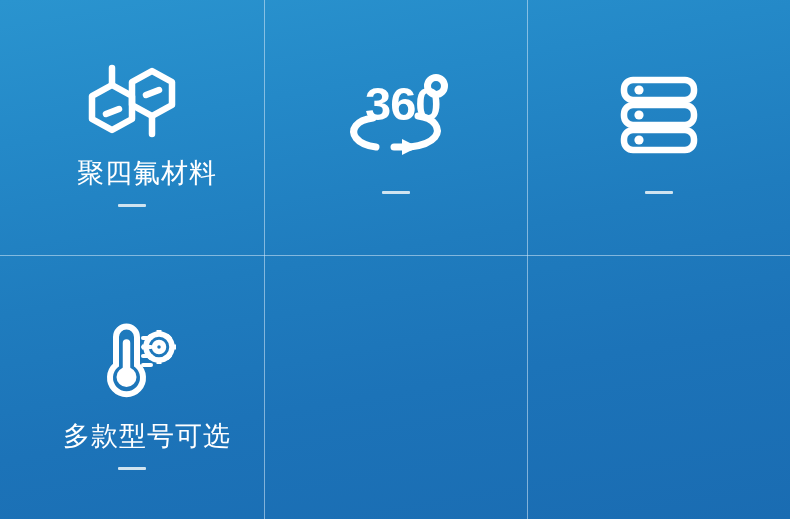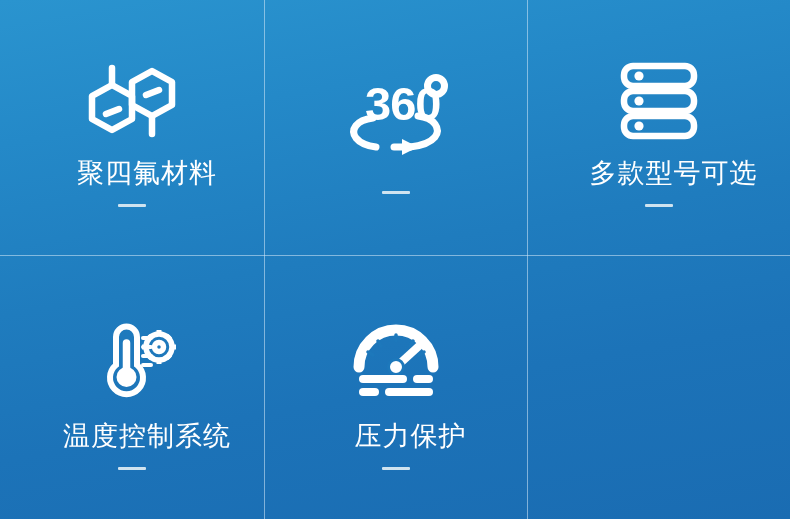--- a/index.html
+++ b/index.html
@@ -129,21 +129,20 @@
           <g fill="none" stroke="#ffffff" stroke-width="6.5">
             <rect x="8" y="8" width="70" height="20" rx="9"></rect>
             <rect x="8" y="33" width="70" height="20" rx="9"></rect>
             <rect x="8" y="58" width="70" height="20" rx="9"></rect>
           </g>
           <circle cx="23" cy="18" r="4.6" fill="#ffffff"></circle>
           <circle cx="23" cy="43" r="4.6" fill="#ffffff"></circle>
           <circle cx="23" cy="68" r="4.6" fill="#ffffff"></circle>
         </svg>
       </div>
-      <div class="feature-title">多款型号可选</div>
       <div class="title-rule"></div>
     </div>
 
 
     <div class="feature-cell row2">
       <div class="icon-wrap">
         <svg width="88" height="84" viewBox="0 0 88 84">
           <path d="M28 20 a10.5 10.5 0 0 1 21 0 L49 48 a16.5 16.5 0 1 1 -21 0 Z" fill="none" stroke="#ffffff" stroke-width="6"></path>
           <path d="M38.5 26 L38.5 56" stroke="#ffffff" stroke-width="7.5" stroke-linecap="round"></path>
           <circle cx="38.5" cy="60" r="10" fill="#ffffff"></circle>
@@ -162,48 +161,24 @@
             <rect x="68.5" y="41" width="5" height="6"></rect>
             <rect x="54" y="27.5" width="6" height="5"></rect>
             <rect x="82" y="27.5" width="6" height="5"></rect>
             <rect x="59" y="18" width="5" height="5" transform="rotate(-45 61.5 20.5)"></rect>
             <rect x="78" y="37" width="5" height="5" transform="rotate(-45 80.5 39.5)"></rect>
             <rect x="78" y="18" width="5" height="5" transform="rotate(45 80.5 20.5)"></rect>
             <rect x="59" y="37" width="5" height="5" transform="rotate(45 61.5 39.5)"></rect>
           </g>
         </svg>
       </div>
-      <div class="feature-title">温度控制系统</div>
+      <div class="feature-title">多款型号可选</div>
       <div class="title-rule"></div>
     </div>
 
-    <div class="feature-cell row2">
-      <div class="icon-wrap">
-        <svg width="86" height="84" viewBox="0 0 86 84">
-          <path d="M6 50 A37 37 0 0 1 80 50" fill="none" stroke="#ffffff" stroke-width="11" stroke-linecap="round"></path>
-          <g stroke="#1d78bb" stroke-width="3.5" stroke-linecap="round">
-            <path d="M15 35 L20 38"></path>
-            <path d="M25 24 L28 29"></path>
-            <path d="M43 18 L43 24"></path>
-            <path d="M60 24 L57 29"></path>
-            <path d="M71 35 L66 38"></path>
-          </g>
-          <path d="M43 50 L66 29" stroke="#ffffff" stroke-width="8" stroke-linecap="round"></path>
-          <circle cx="43" cy="50" r="7.5" fill="#ffffff" stroke="#1d78bb" stroke-width="3"></circle>
-          <g fill="#ffffff">
-            <rect x="6" y="58" width="48" height="8" rx="4"></rect>
-            <rect x="60" y="58" width="20" height="8" rx="4"></rect>
-            <rect x="6" y="71" width="20" height="8" rx="4"></rect>
-            <rect x="32" y="71" width="48" height="8" rx="4"></rect>
-          </g>
-        </svg>
-      </div>
-      <div class="feature-title">压力保护</div>
-      <div class="title-rule"></div>
-    </div>
 
   </div>
 
   <div class="divider v1"></div>
   <div class="divider v2"></div>
   <div class="divider h1"></div>
 
 </div>
 
 </body></html>

